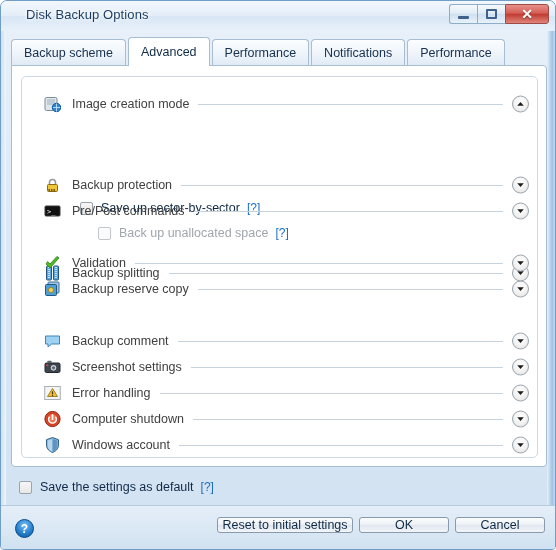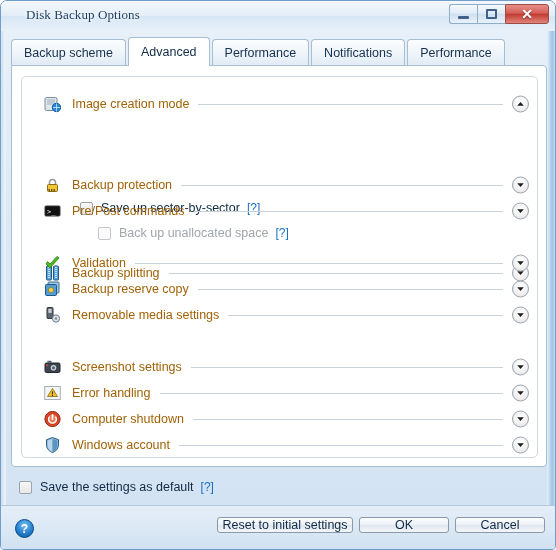--- a/index.html
+++ b/index.html
@@ -43,21 +43,20 @@
     width: 556px; height: 30px;
     background: linear-gradient(to bottom, #f2f7fc 0%, #e4eef8 48%, #d7e6f4 52%, #e8f1fa 100%);
     border-radius: 6px 6px 0 0;
   }
   .title-text {
     position: absolute; left: 25px; top: 6px;
     font-size: 13px; color: #1b3b5f;
     letter-spacing: 0.1px;
     text-shadow: 0 0 4px #ffffff, 0 0 6px #ffffff;
     white-space: nowrap;
-    font-family: Liberation Serif, serif;
   }
   .win-buttons {
     position: absolute; right: 8px; top: 3px;
     display: flex; gap: 0px; align-items: flex-start;
   }
   .winbtn {
     width: 28px; height: 20px;
     border: 1px solid #8fadc9;
     display: flex; align-items: center; justify-content: center;
     background: linear-gradient(to bottom, #f5f9fc 0%, #e2ecf6 45%, #cfe0f0 52%, #e9f2fa 100%);
@@ -146,21 +145,21 @@
   }
   .sec-icon {
     position: absolute; left: 22px; top: 50%;
     transform: translateY(-50%);
     width: 17px; height: 17px;
     display: flex; align-items: center; justify-content: center;
   }
   .sec-icon svg { display: block; }
   .sec-label {
     position: absolute; left: 50px;
-    font-size: 12.5px; color: #a16207;
+    font-size: 12.5px; color: #404040;
     white-space: nowrap;
     top: 50%; transform: translateY(-50%);
   }
   .sec-rule {
     position: absolute;
     right: 36px;
     height: 1px;
     background: #c8d2dc;
     top: 50%;
   }
@@ -395,31 +394,28 @@
             </svg>
           </span>
           <span class="sec-label">Backup reserve copy</span>
           <span class="sec-rule" style="left: 175.734px; width: 305.266px;"></span>
           <span class="chev">
             <svg width="9" height="9" viewBox="0 0 9 9">
               <path d="M1.2 2.8L4.5 6.4l3.3-3.6z" fill="#1d1d1d"></path>
             </svg>
           </span>
         </div>
-        <div class="section-row" style="top: 225px;">
-          <span class="sec-icon">
-            <svg width="17" height="17" viewBox="0 0 17 17">
-              <rect x="3" y="1" width="6" height="11" rx="1" fill="#5b6670" stroke="#32393f"></rect>
-              <rect x="4.3" y="2.4" width="3.4" height="4" fill="#c6ccd2"></rect>
-              <circle cx="12" cy="12" r="3.6" fill="#dfe4e9" stroke="#6e7982"></circle>
-              <circle cx="12" cy="12" r="1.3" fill="#7e8992"></circle>
-            </svg>
-          </span>
-          <span class="sec-label">Removable media settings</span>
-          <span class="sec-rule" style="left: 206.297px; width: 274.703px;"></span>
+        <div class="section-row" style="top: 251px;">
+          <span class="sec-icon">
+            <svg width="17" height="17" viewBox="0 0 17 17">
+              <path d="M1.5 3.5h14v8h-8l-3.5 3v-3h-2.5z" fill="#9fd2f2" stroke="#3d87bd" stroke-width="1"></path>
+            </svg>
+          </span>
+          <span class="sec-label">Backup comment</span>
+          <span class="sec-rule" style="left: 155.578px; width: 325.422px;"></span>
           <span class="chev">
             <svg width="9" height="9" viewBox="0 0 9 9">
               <path d="M1.2 2.8L4.5 6.4l3.3-3.6z" fill="#1d1d1d"></path>
             </svg>
           </span>
         </div>
         <div class="section-row" style="top: 277px;">
           <span class="sec-icon">
             <svg width="17" height="17" viewBox="0 0 17 17">
               <rect x="1" y="4.5" width="15" height="9.5" rx="1.4" fill="#3e4650" stroke="#20262c"></rect>

